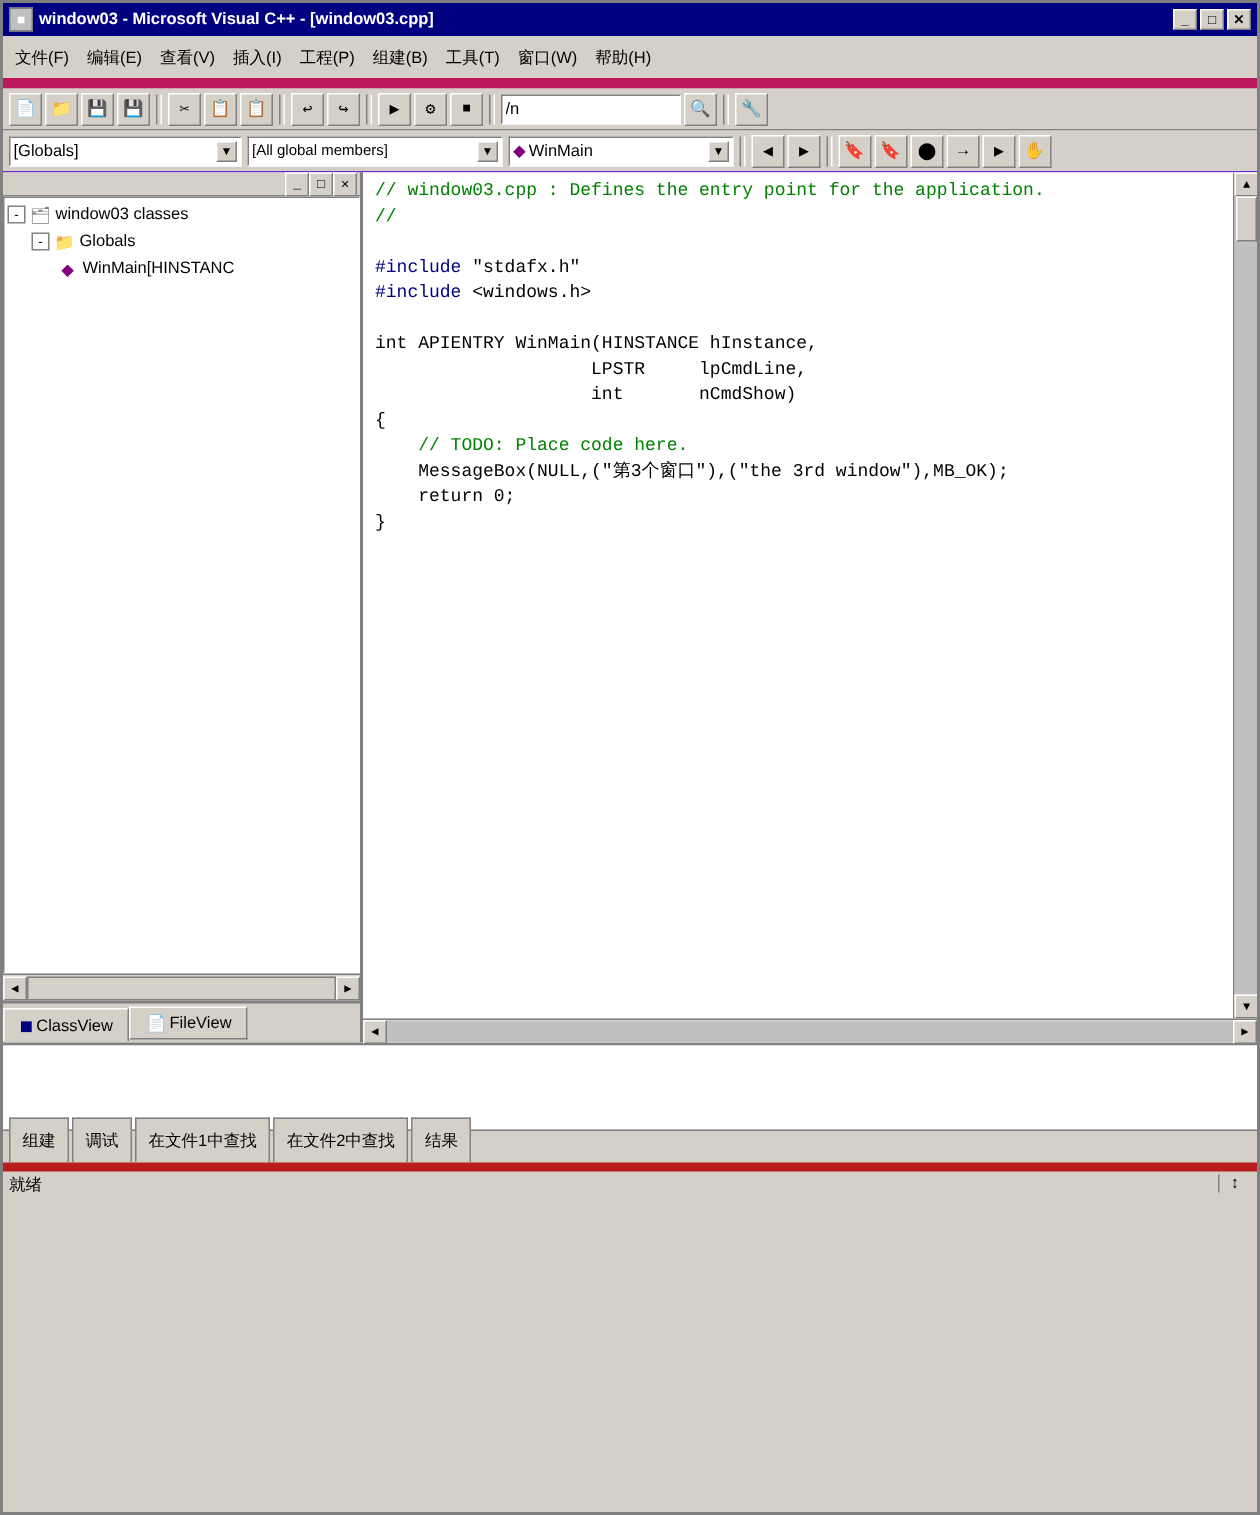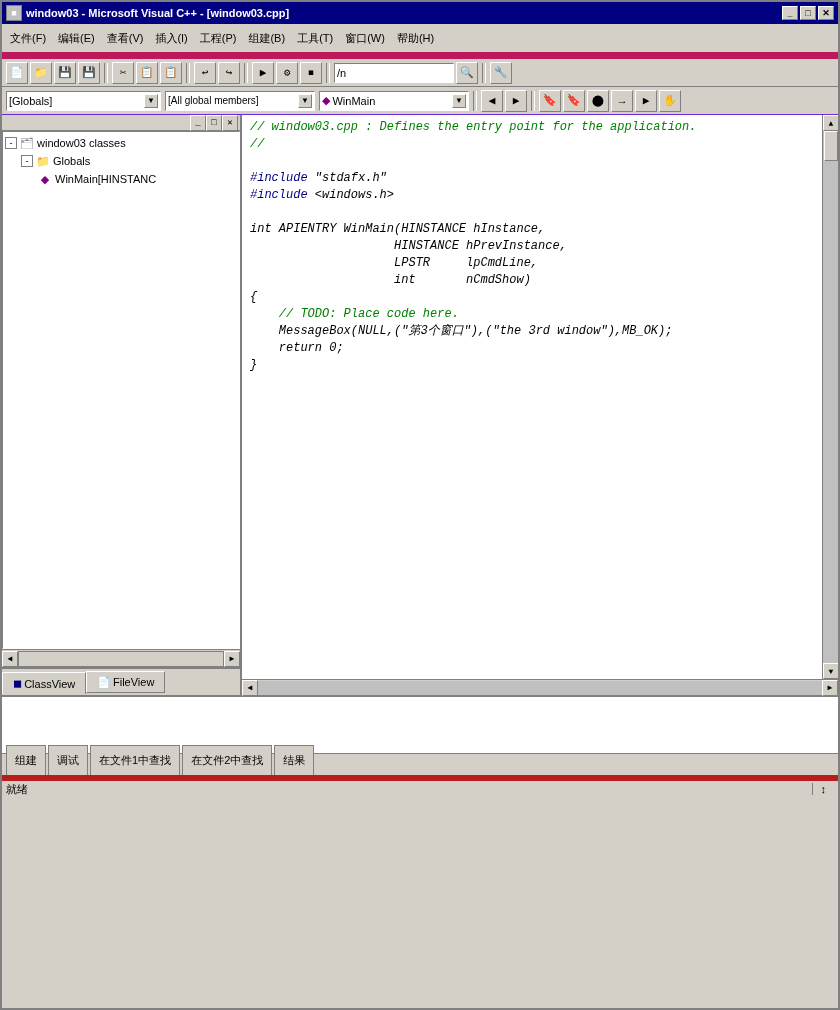--- a/index.html
+++ b/index.html
@@ -264,21 +264,20 @@
       overflow: hidden;
       padding: 4px 8px;
       font-family: 'Courier New', monospace;
       font-size: 12px;
       line-height: 17px;
       color: black;
     }
     .code-line {
       display: block;
       white-space: pre;
-      font-style: italic;
     }
     .c-comment { color: #008000; }
     .c-include { color: #000080; }
     .c-normal { color: black; }
 
     
     .vscrollbar {
       width: 16px;
       background: #d4d0c8;
       display: flex;
@@ -454,21 +453,21 @@
     <div class="toolbar-btn">🔧</div>
   </div>
 
   <div class="toolbar2">
 
     <div class="combo-box" style="width:155px">
       <span style="flex:1">[Globals]</span>
       <span class="combo-arrow">▼</span>
     </div>
 
-    <div class="combo-box" style="width:150px;margin-left:2px">
+    <div class="combo-box" style="width:170px;margin-left:2px">
       <span style="flex:1;font-size:10px">[All global members]</span>
       <span class="combo-arrow">▼</span>
     </div>
 
     <div class="combo-box" style="width:150px;margin-left:2px">
       <span style="color:#800080;margin-right:2px">◆</span>
       <span style="flex:1">WinMain</span>
       <span class="combo-arrow">▼</span>
     </div>
     <div class="toolbar-sep"></div>
@@ -538,21 +537,20 @@
 
       <div class="code-wrapper">
         <div class="code-content">
           <span class="code-line c-comment">// window03.cpp : Defines the entry point for the application.</span>
           <span class="code-line c-comment">//</span>
           <span class="code-line">&nbsp;</span>
           <span class="code-line"><span class="c-include">#include</span><span class="c-normal"> "stdafx.h"</span></span>
           <span class="code-line"><span class="c-include">#include</span><span class="c-normal"> &lt;windows.h&gt;</span></span>
           <span class="code-line">&nbsp;</span>
           <span class="code-line c-normal">int APIENTRY WinMain(HINSTANCE hInstance,</span>
-          <span class="code-line c-normal">                    HINSTANCE hPrevInstance,</span>
           <span class="code-line c-normal">                    LPSTR     lpCmdLine,</span>
           <span class="code-line c-normal">                    int       nCmdShow)</span>
           <span class="code-line c-normal">{</span>
           <span class="code-line c-comment">    // TODO: Place code here.</span>
           <span class="code-line c-normal">    MessageBox(NULL,("第3个窗口"),("the 3rd window"),MB_OK);</span>
           <span class="code-line c-normal">    return 0;</span>
           <span class="code-line c-normal">}</span>
         </div>
 
         <div class="vscrollbar">

